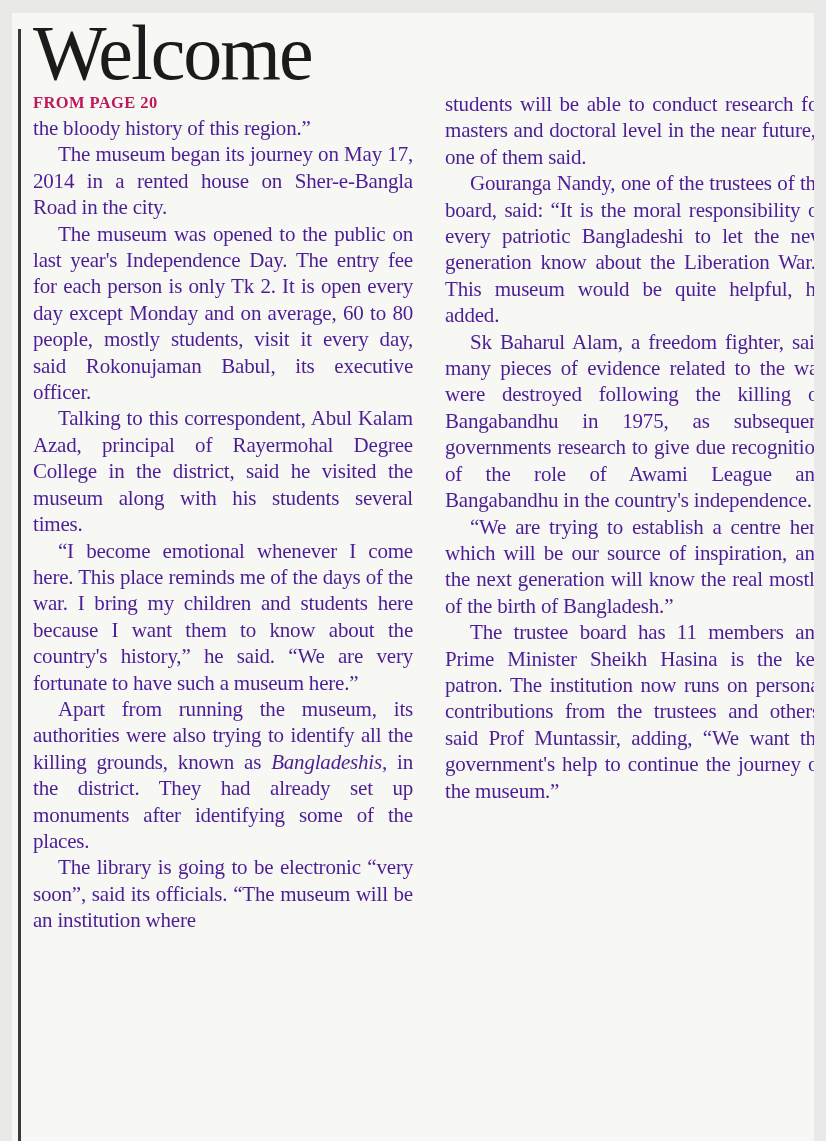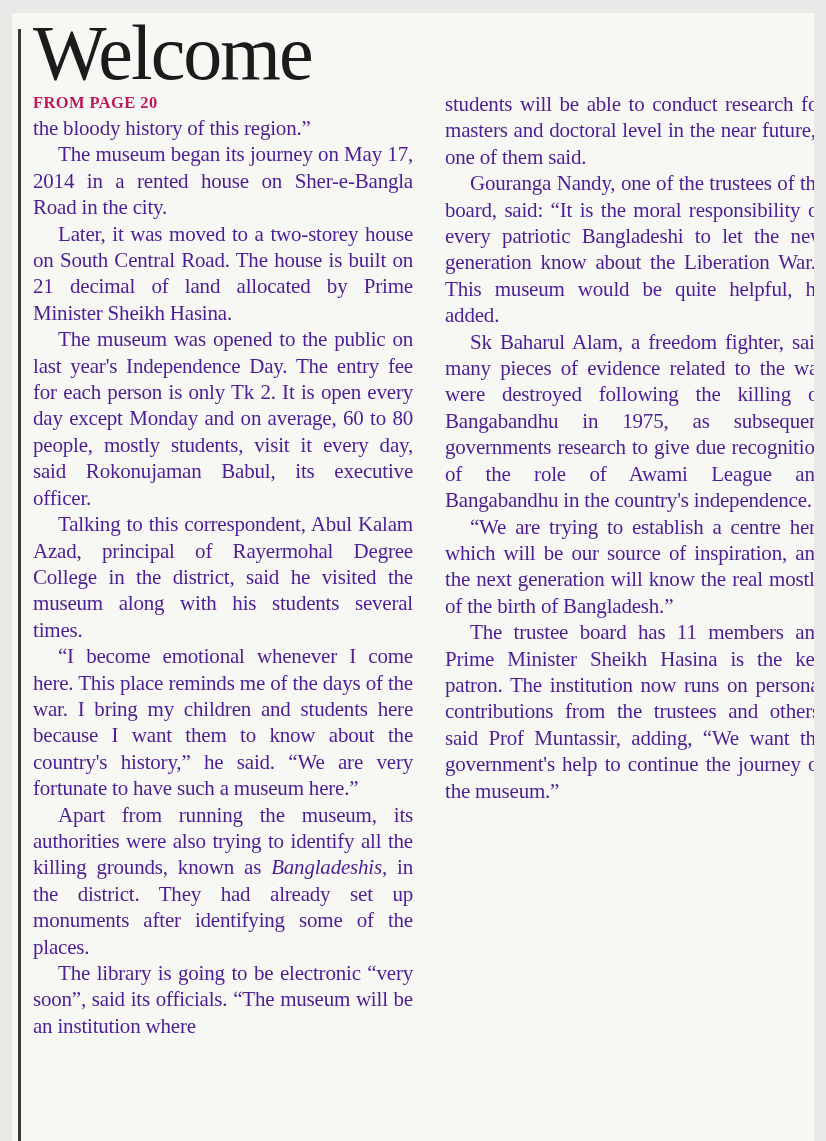--- a/index.html
+++ b/index.html
@@ -84,21 +84,20 @@
 <div class="sheet">
   <div class="left-rule"></div>
 
   <div class="content">
     <div class="col col-left">
       <h1 class="headline">Welcome</h1>
       <div class="from-page">FROM PAGE 20</div>
       <div class="col-body">
           <p class="para"><span>the bloody history of this region.”</span></p>
           <p class="para indent"><span>The museum began its journey on May 17, 2014 in a rented house on Sher-e-Bangla Road in the city.</span></p>
-          <p class="para indent"><span>Later, it was moved to a two-storey house on South Central Road. The house is built on 21 decimal of land allocated by Prime Minister Sheikh Hasina.</span></p>
           <p class="para indent"><span>The museum was opened to the public on last year's Independence Day. The entry fee for each person is only Tk 2. It is open every day except Monday and on average, 60 to 80 people, mostly students, visit it every day, said Rokonujaman Babul, its executive officer.</span></p>
           <p class="para indent"><span>Talking to this correspondent, Abul Kalam Azad, principal of Rayermohal Degree College in the district, said he visited the museum along with his students several times.</span></p>
           <p class="para indent"><span>“I become emotional whenever I come here. This place reminds me of the days of the war. I bring my children and students here because I want them to know about the country's history,” he said. “We are very fortunate to have such a museum here.”</span></p>
           <p class="para indent"><span>Apart from running the museum, its authorities were also trying to identify all the killing grounds, known as </span><span class="it">Bangladeshis</span><span>, in the district. They had already set up monuments after identifying some of the places.</span></p>
           <p class="para indent"><span>The library is going to be electronic “very soon”, said its officials. “The museum will be an institution where</span></p>
         </div>
     </div>
 
     <div class="col col-right">
       <div class="col-body">

